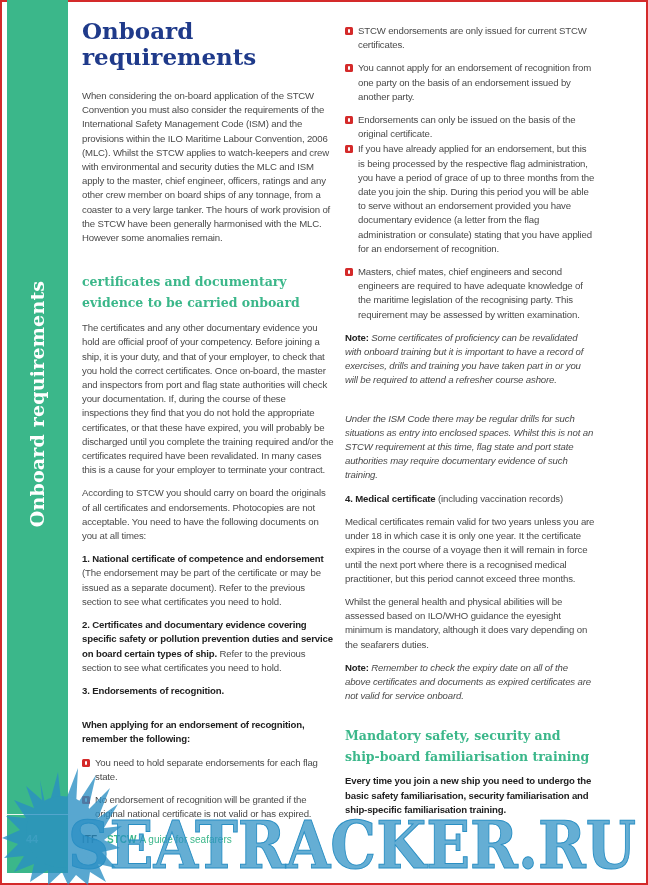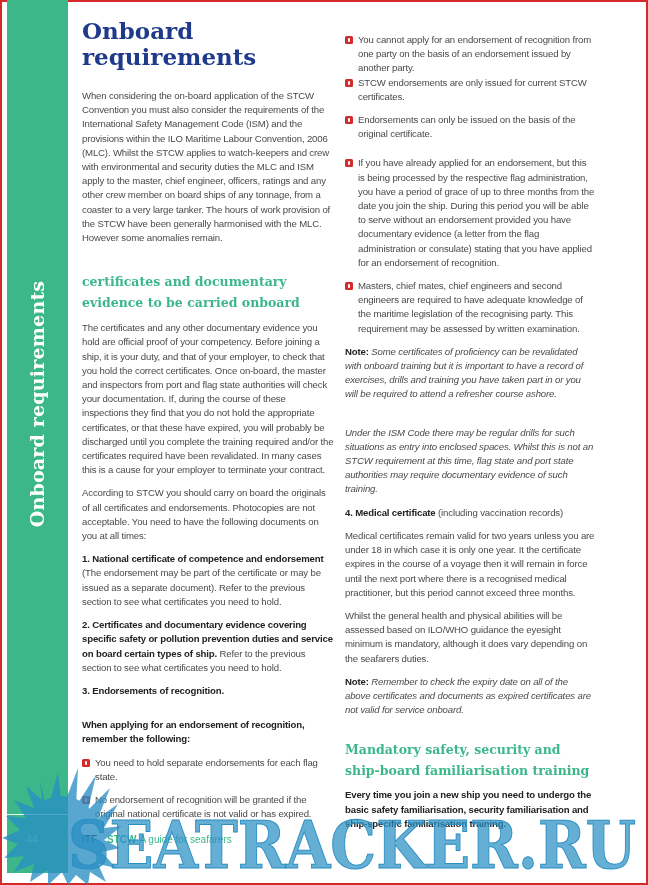--- a/index.html
+++ b/index.html
@@ -112,33 +112,33 @@
     <span class="mark"></span>
     <span>You need to hold separate endorsements for each flag state.</span>
   </div>
   <div class="bullet" style="margin-top:9px">
     <span class="mark"></span>
     <span>No endorsement of recognition will be granted if the original national certificate is not valid or has expired.</span>
   </div>
 </div>
 
 <div class="col-right">
-  <div class="bullet" style="margin-top:9px">
-    <span class="mark"></span>
-    <span>You cannot apply for an endorsement of recognition from one party on the basis of an endorsement issued by another party.</span>
-  </div>
   <div class="bullet">
     <span class="mark"></span>
     <span>STCW endorsements are only issued for current STCW certificates.</span>
   </div>
   <div class="bullet" style="margin-top:9px">
     <span class="mark"></span>
+    <span>You cannot apply for an endorsement of recognition from one party on the basis of an endorsement issued by another party.</span>
+  </div>
+  <div class="bullet" style="margin-top:9px">
+    <span class="mark"></span>
     <span>Endorsements can only be issued on the basis of the original certificate.</span>
   </div>
-  <div class="bullet" style="margin-top:15px">
+  <div class="bullet" style="margin-top:1px">
     <span class="mark"></span>
     <span>If you have already applied for an endorsement, but this is being processed by the respective flag administration, you have a period of grace of up to three months from the date you join the ship. During this period you will be able to serve without an endorsement provided you have documentary evidence (a letter from the flag administration or consulate) stating that you have applied for an endorsement of recognition.</span>
   </div>
   <div class="bullet" style="margin-top:9px">
     <span class="mark"></span>
     <span>Masters, chief mates, chief engineers and second engineers are required to have adequate knowledge of the maritime legislation of the recognising party. This requirement may be assessed by written examination.</span>
   </div>
 
   <p style="margin-top:9px"><span class="note-label">Note:</span><span class="it"> Some certificates of proficiency can be revalidated with onboard training but it is important to have a record of exercises, drills and training you have taken part in or you will be required to attend a refresher course ashore.</span></p>
   <p class="it" style="margin-top:24px">Under the ISM Code there may be regular drills for such situations as entry into enclosed spaces. Whilst this is not an STCW requirement at this time, flag state and port state authorities may require documentary evidence of such training.</p>

